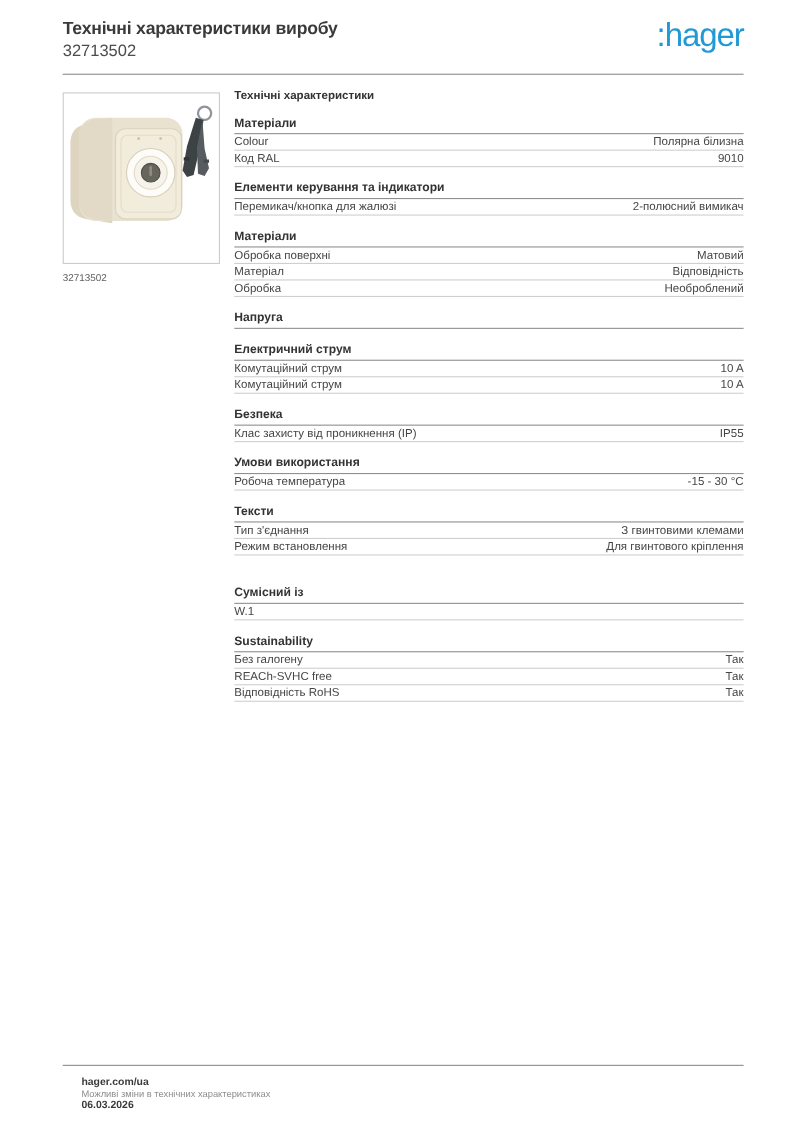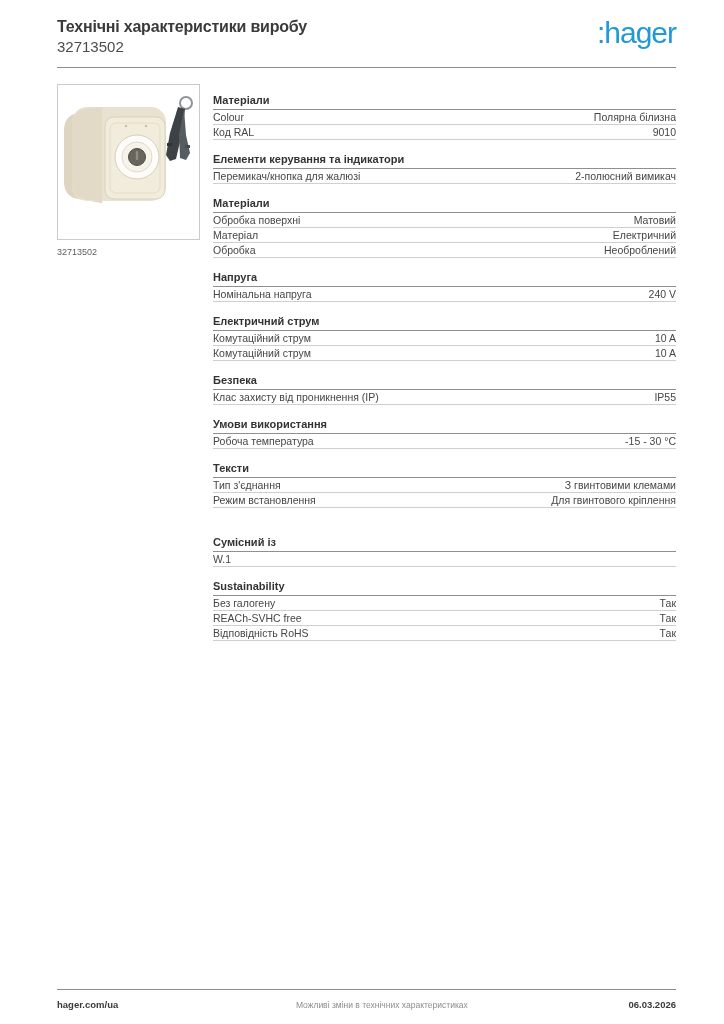--- a/index.html
+++ b/index.html
@@ -66,21 +66,21 @@
     border-bottom: 1px solid #cfcfcf;
   }
   .spec-label { white-space: nowrap; }
   .spec-value { white-space: nowrap; text-align: right; }
 
   
   .footer {
     position: absolute; left: 57px; right: 48px; bottom: 14px;
     border-top: 1px solid #8c8c8c;
     padding-top: 9px;
-    display: flex; align-items: baseline; justify-content: space-between;
+    display: flex; align-items: baseline; justify-content: space-between; flex-direction: column;
   }
   .footer-site { font-size: 9.5px; font-weight: 700; color: #3a3a3a; }
   .footer-note { font-size: 8.5px; color: #8e8e8e; margin-left: 17px; }
   .footer-date { font-size: 9.5px; font-weight: 700; color: #3a3a3a; }
 </style>
 </head>
 <body>
 
 <div class="page">
 
@@ -122,20 +122,21 @@
               <path d="M126,24 L128,50 L132,68 L128,75 L122,73 L121,49 Z" fill="#565c60"></path>
               <rect x="109" y="58" width="5" height="3" fill="#2e3335"></rect>
               <rect x="127" y="60" width="5" height="3" fill="#454b4f"></rect>
             </g>
           </svg>
         </div>
         <div class="img-caption">32713502</div>
       </div>
 
       <div class="right-col">
+        <div class="table-title">Технічні характеристики</div>
         <div>
   <div class="section">
     <div class="section-title">Матеріали</div>
     <div class="rows">
   <div class="spec-row">
     <span class="spec-label">Colour</span>
     <span class="spec-value">Полярна білизна</span>
   </div>
 
   <div class="spec-row">
@@ -158,38 +159,32 @@
   <div class="section">
     <div class="section-title">Матеріали</div>
     <div class="rows">
   <div class="spec-row">
     <span class="spec-label">Обробка поверхні</span>
     <span class="spec-value">Матовий</span>
   </div>
 
   <div class="spec-row">
     <span class="spec-label">Матеріал</span>
-    <span class="spec-value">Електричний</span>
+    <span class="spec-value">Відповідність</span>
   </div>
 
   <div class="spec-row">
     <span class="spec-label">Обробка</span>
     <span class="spec-value">Необроблений</span>
   </div>
 </div>
   </div>
 
   <div class="section">
     <div class="section-title">Напруга</div>
-    <div class="rows">
-  <div class="spec-row">
-    <span class="spec-label">Номінальна напруга</span>
-    <span class="spec-value">240 V</span>
-  </div>
-</div>
   </div>
 
   <div class="section">
     <div class="section-title">Електричний струм</div>
     <div class="rows">
   <div class="spec-row">
     <span class="spec-label">Комутаційний струм</span>
     <span class="spec-value">10 A</span>
   </div>
 

